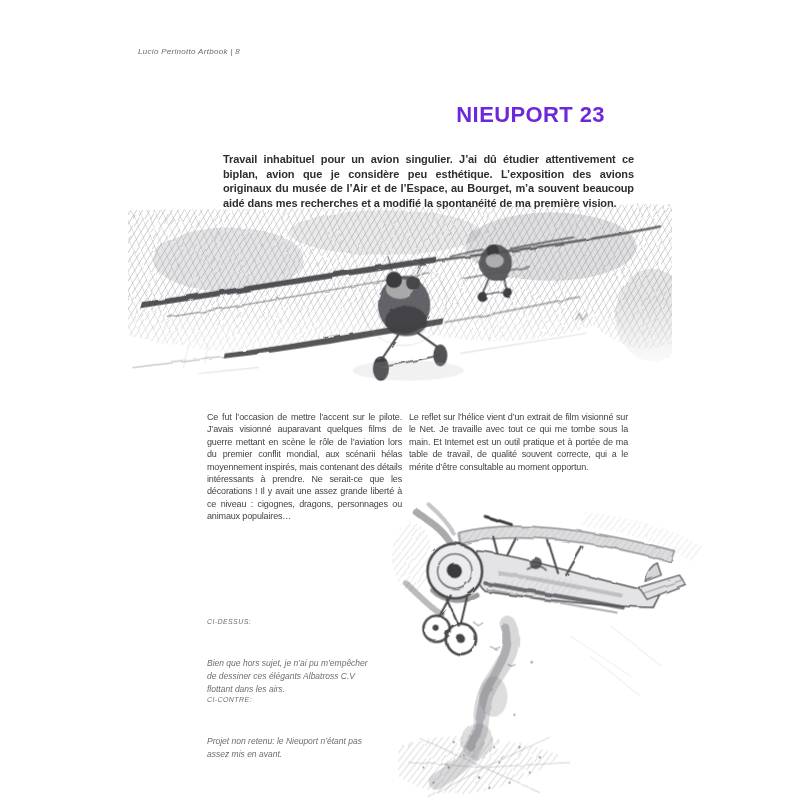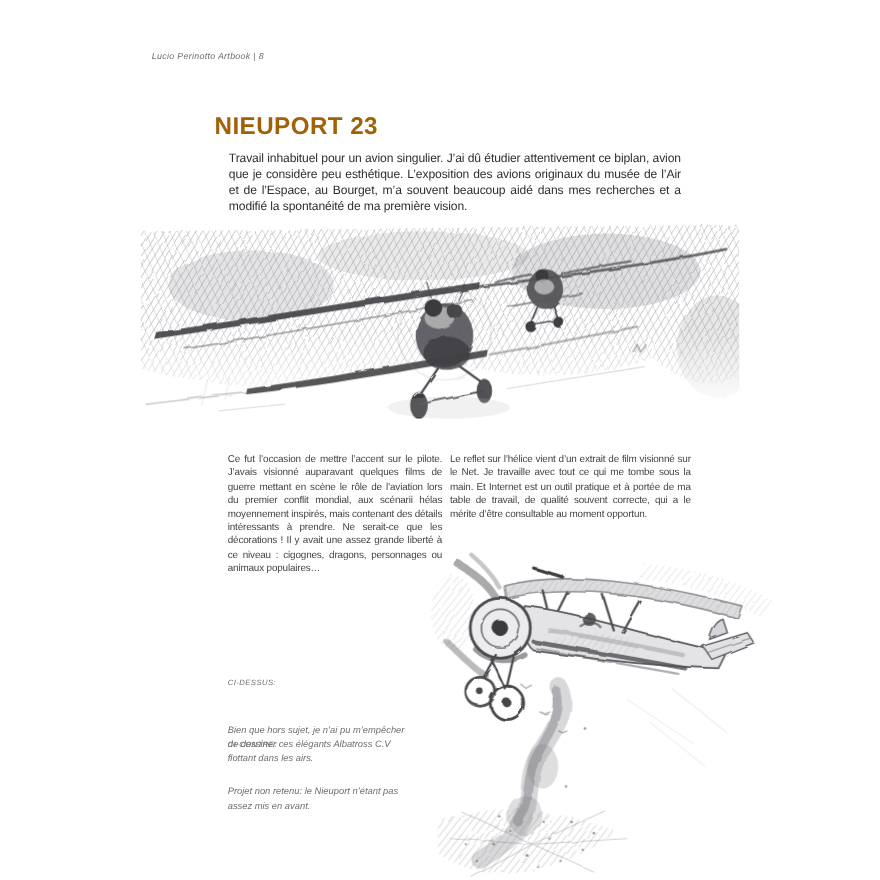--- a/index.html
+++ b/index.html
@@ -6,39 +6,39 @@
   body{
     width:800px;height:800px;background:#ffffff;position:relative;overflow:hidden;
     font-family:"Liberation Sans","DejaVu Sans",sans-serif;
     -webkit-font-smoothing:antialiased;
   }
   .abs{position:absolute;}
   .running-head{
     left:138px;top:47px;font-size:8px;color:#6b6b6d;letter-spacing:.3px;font-style:italic;
   }
   .page-title{
-    left:195px;top:102px;width:410px;margin:0;text-align:left;
-    font-size:22px;font-weight:bold;letter-spacing:.4px;color:#a16207;
+    left:195px;top:102px;width:410px;margin:0;text-align:right;
+    font-size:22px;font-weight:bold;letter-spacing:.4px;color:#6d28d9;
   }
   .intro{
-    left:207px;top:136px;width:411px;margin:1px;
-    font-size:11px;line-height:14.6px;font-weight:normal;color:#2e2e30;
+    left:207px;top:136px;width:411px;margin:16px;
+    font-size:11px;line-height:14.6px;font-weight:bold;color:#2e2e30;
     text-align:justify;letter-spacing:-.1px;
   }
   .sketch-main{left:128px;top:203px;width:544px;height:204px;margin:0;}
   .sketch-bottom{left:388px;top:494px;width:334px;height:304px;margin:0;}
   .col{font-size:9px;line-height:12.4px;color:#434345;text-align:justify;letter-spacing:-.15px;}
   .col p{margin:0;}
   .col-left{left:207px;top:411px;width:195px;}
   .col-right{left:409px;top:411px;width:219px;}
   .caption{width:162px;font-style:italic;color:#6e6e70;}
   .cap-label{font-size:7px;letter-spacing:.4px;margin-bottom:3px;}
   .cap-text{font-size:8.5px;line-height:13px;margin-top:32px;}
   .caption-above{left:207px;top:618px;}
-  .caption-opposite{left:207px;top:674px;font-style:italic;}
+  .caption-opposite{left:207px;top:696px;font-style:italic;}
   figure svg{display:block;width:100%;height:100%;}
 </style>
 </head>
 <body>
 
 <div class="abs running-head">Lucio Perinotto Artbook | 8</div>
 
 <h1 class="abs page-title">NIEUPORT 23</h1>
 
 <p class="abs intro">Travail inhabituel pour un avion singulier. J’ai dû étudier attentivement ce biplan, avion que je considère peu esthétique. L’exposition des avions originaux du musée de l’Air et de l’Espace, au Bourget, m’a souvent beaucoup aidé dans mes recherches et a modifié la spontanéité de ma première vision.</p>

